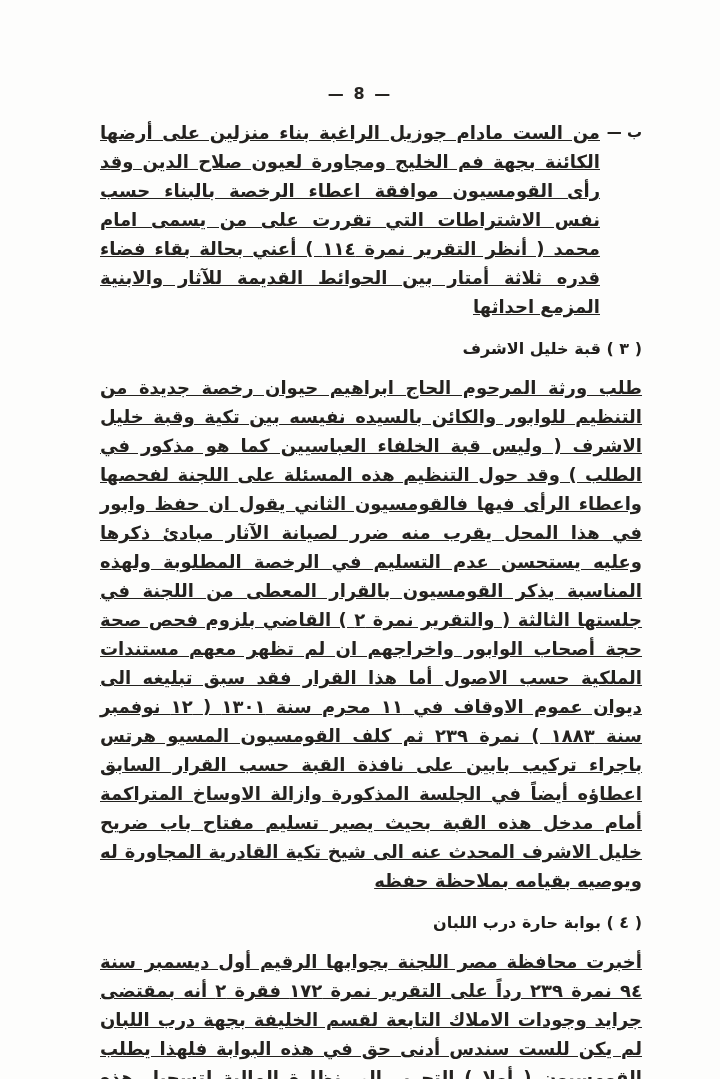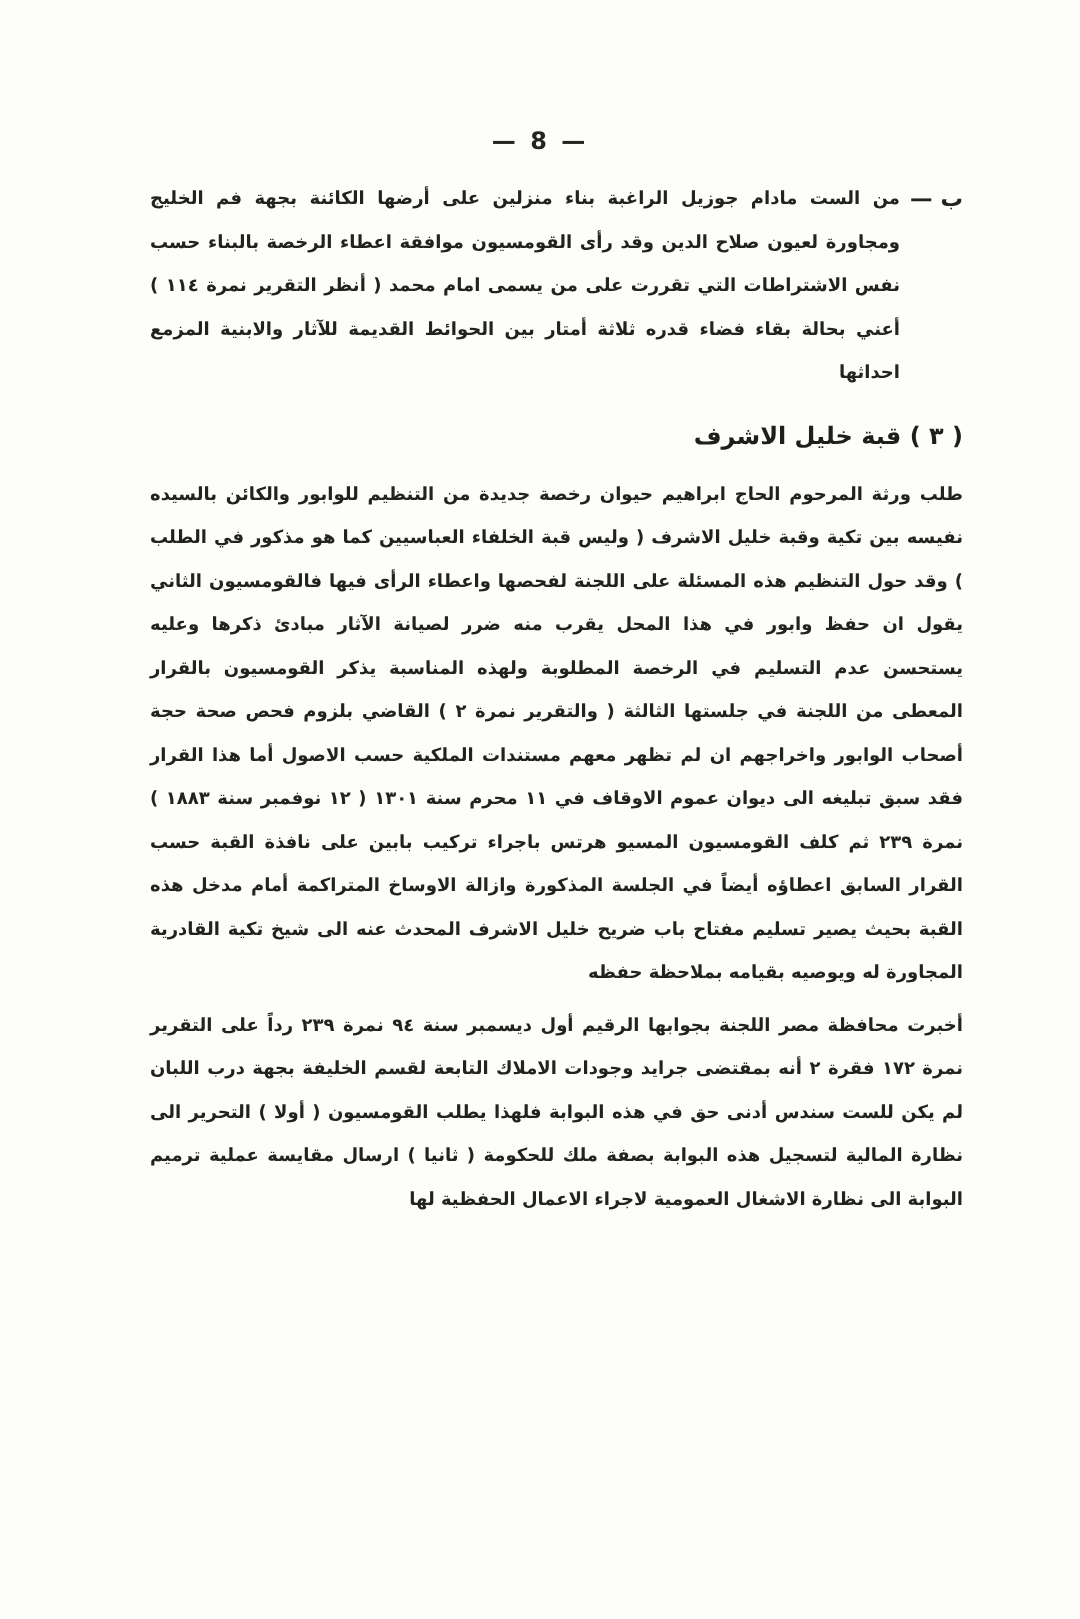--- a/index.html
+++ b/index.html
@@ -30,25 +30,26 @@
     color: #262421;
   }
   .content {
     position: absolute;
     top: 118px;
     right: 78px;
     left: 100px;
     direction: rtl;
   }
   .body-text {
-    font-size: 12px;
+    font-size: 18px;
     line-height: 29px;
     font-weight: bold;
     text-align: justify;
     color: #24221f;
+    text-decoration: underline;
   }
   .item-row {
     display: flex;
     flex-direction: row; 
     align-items: flex-start;
   }
   .item-marker {
     flex: 0 0 42px;
     font-size: 15px;
     line-height: 29px;
@@ -81,18 +82,19 @@
 
     <div class="item-row para">
       <span class="item-marker">ب —</span>
       <div class="item-body body-text">من الست مادام جوزيل الراغبة بناء منزلين على أرضها الكائنة بجهة فم الخليج ومجاورة لعيون صلاح الدين وقد رأى القومسيون موافقة اعطاء الرخصة بالبناء حسب نفس الاشتراطات التي تقررت على من يسمى امام محمد ( أنظر التقرير نمرة ١١٤ ) أعني بحالة بقاء فضاء قدره ثلاثة أمتار بين الحوائط القديمة للآثار والابنية المزمع احداثها</div>
     </div>
 
     <div class="section-heading">( ٣ ) قبة خليل الاشرف</div>
 
     <div class="body-text para">طلب ورثة المرحوم الحاج ابراهيم حيوان رخصة جديدة من التنظيم للوابور والكائن بالسيده نفيسه بين تكية وقبة خليل الاشرف ( وليس قبة الخلفاء العباسيين كما هو مذكور في الطلب ) وقد حول التنظيم هذه المسئلة على اللجنة لفحصها واعطاء الرأى فيها فالقومسيون الثاني يقول ان حفظ وابور في هذا المحل يقرب منه ضرر لصيانة الآثار مبادئ ذكرها وعليه يستحسن عدم التسليم في الرخصة المطلوبة ولهذه المناسبة يذكر القومسيون بالقرار المعطى من اللجنة في جلستها الثالثة ( والتقرير نمرة ٢ ) القاضي بلزوم فحص صحة حجة أصحاب الوابور واخراجهم ان لم تظهر معهم مستندات الملكية حسب الاصول أما هذا القرار فقد سبق تبليغه الى ديوان عموم الاوقاف في ١١ محرم سنة ١٣٠١ ( ١٢ نوفمبر سنة ١٨٨٣ ) نمرة ٢٣٩ ثم كلف القومسيون المسيو هرتس باجراء تركيب بابين على نافذة القبة حسب القرار السابق اعطاؤه أيضاً في الجلسة المذكورة وازالة الاوساخ المتراكمة أمام مدخل هذه القبة بحيث يصير تسليم مفتاح باب ضريح خليل الاشرف المحدث عنه الى شيخ تكية القادرية المجاورة له ويوصيه بقيامه بملاحظة حفظه</div>
 
+    <div class="section-heading">( ٤ ) بوابة حارة درب اللبان</div>
 
     <div class="body-text para">أخبرت محافظة مصر اللجنة بجوابها الرقيم أول ديسمبر سنة ٩٤ نمرة ٢٣٩ رداً على التقرير نمرة ١٧٢ فقرة ٢ أنه بمقتضى جرايد وجودات الاملاك التابعة لقسم الخليفة بجهة درب اللبان لم يكن للست سندس أدنى حق في هذه البوابة فلهذا يطلب القومسيون ( أولا ) التحرير الى نظارة المالية لتسجيل هذه البوابة بصفة ملك للحكومة ( ثانيا ) ارسال مقايسة عملية ترميم البوابة الى نظارة الاشغال العمومية لاجراء الاعمال الحفظية لها</div>
 
   </div>
 
 </div>
 
 </body></html>

